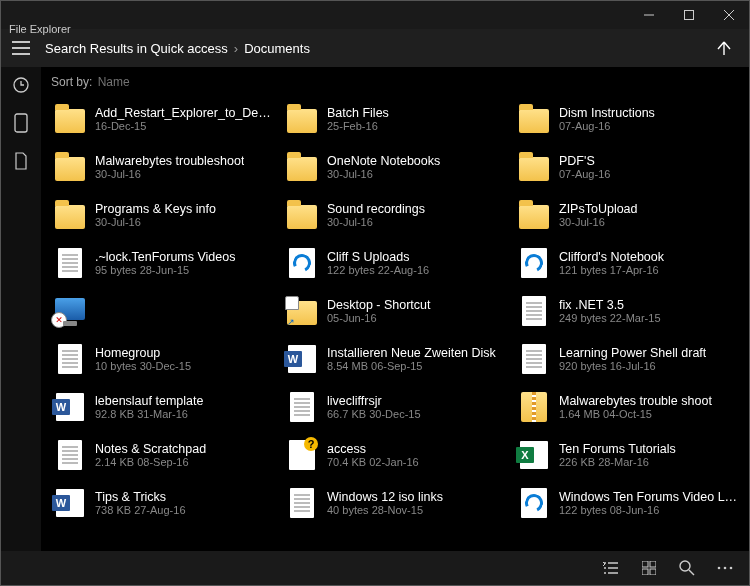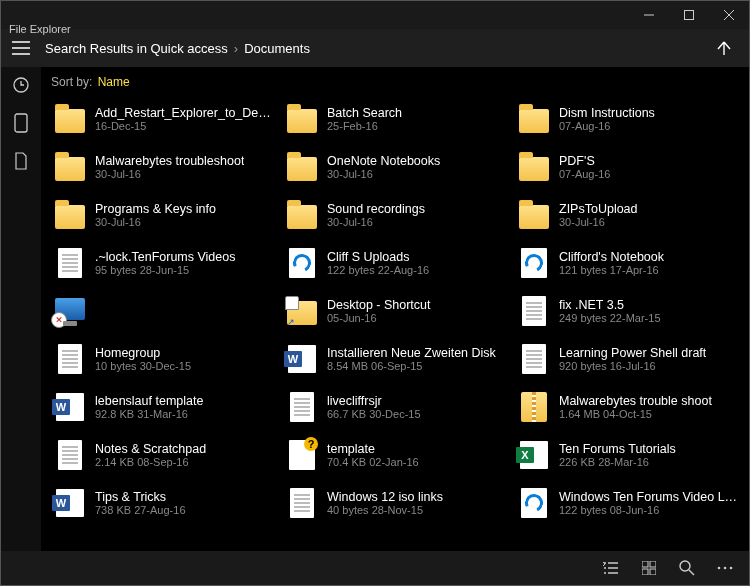--- a/index.html
+++ b/index.html
@@ -60,21 +60,21 @@
   .main {
     flex: 1;
     padding: 8px 0 0 8px;
     overflow: hidden;
   }
   .sortbar {
     font-size: 12px; color: #aaa;
     padding: 0 0 6px 2px;
   }
   .sortbar .label { color: #aaa; }
-  .sortbar .value { color: #fde047; margin-left:2px;}
+  .sortbar .value { color: #737373; margin-left:2px;}
   .grid {
     display: grid;
     grid-template-columns: repeat(3, 232px);
     grid-auto-rows: 48px;
     column-gap: 0px;
     row-gap: 0px;
   }
   .item {
     display: flex;
     align-items: center;
@@ -267,21 +267,21 @@
           <div class="text">
             <div class="name">Add_Restart_Explorer_to_Desktop</div>
             <div class="meta">16-Dec-15</div>
           </div>
         </div>
         <div class="item">
           <div class="icon">
             <div class="folder"></div>
           </div>
           <div class="text">
-            <div class="name">Batch Search</div>
+            <div class="name">Batch Files</div>
             <div class="meta">25-Feb-16</div>
           </div>
         </div>
         <div class="item">
           <div class="icon">
             <div class="folder"></div>
           </div>
           <div class="text">
             <div class="name">Dism Instructions</div>
             <div class="meta">07-Aug-16</div>
@@ -456,21 +456,21 @@
           <div class="text">
             <div class="name">Notes &amp; Scratchpad</div>
             <div class="meta">2.14 KB 08-Sep-16</div>
           </div>
         </div>
         <div class="item">
           <div class="icon">
             <div class="help"></div>
           </div>
           <div class="text">
-            <div class="name">template</div>
+            <div class="name">access</div>
             <div class="meta">70.4 KB 02-Jan-16</div>
           </div>
         </div>
         <div class="item">
           <div class="icon">
             <div class="excel"></div>
           </div>
           <div class="text">
             <div class="name">Ten Forums Tutorials</div>
             <div class="meta">226 KB 28-Mar-16</div>

